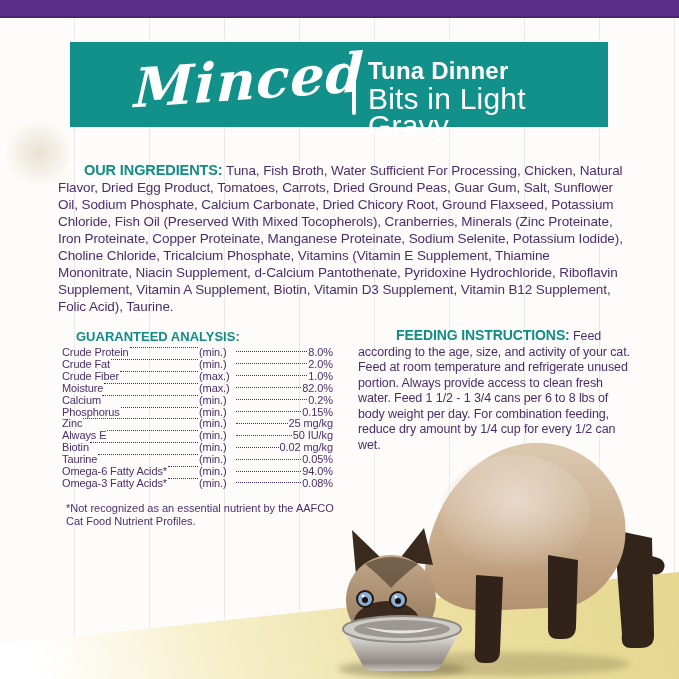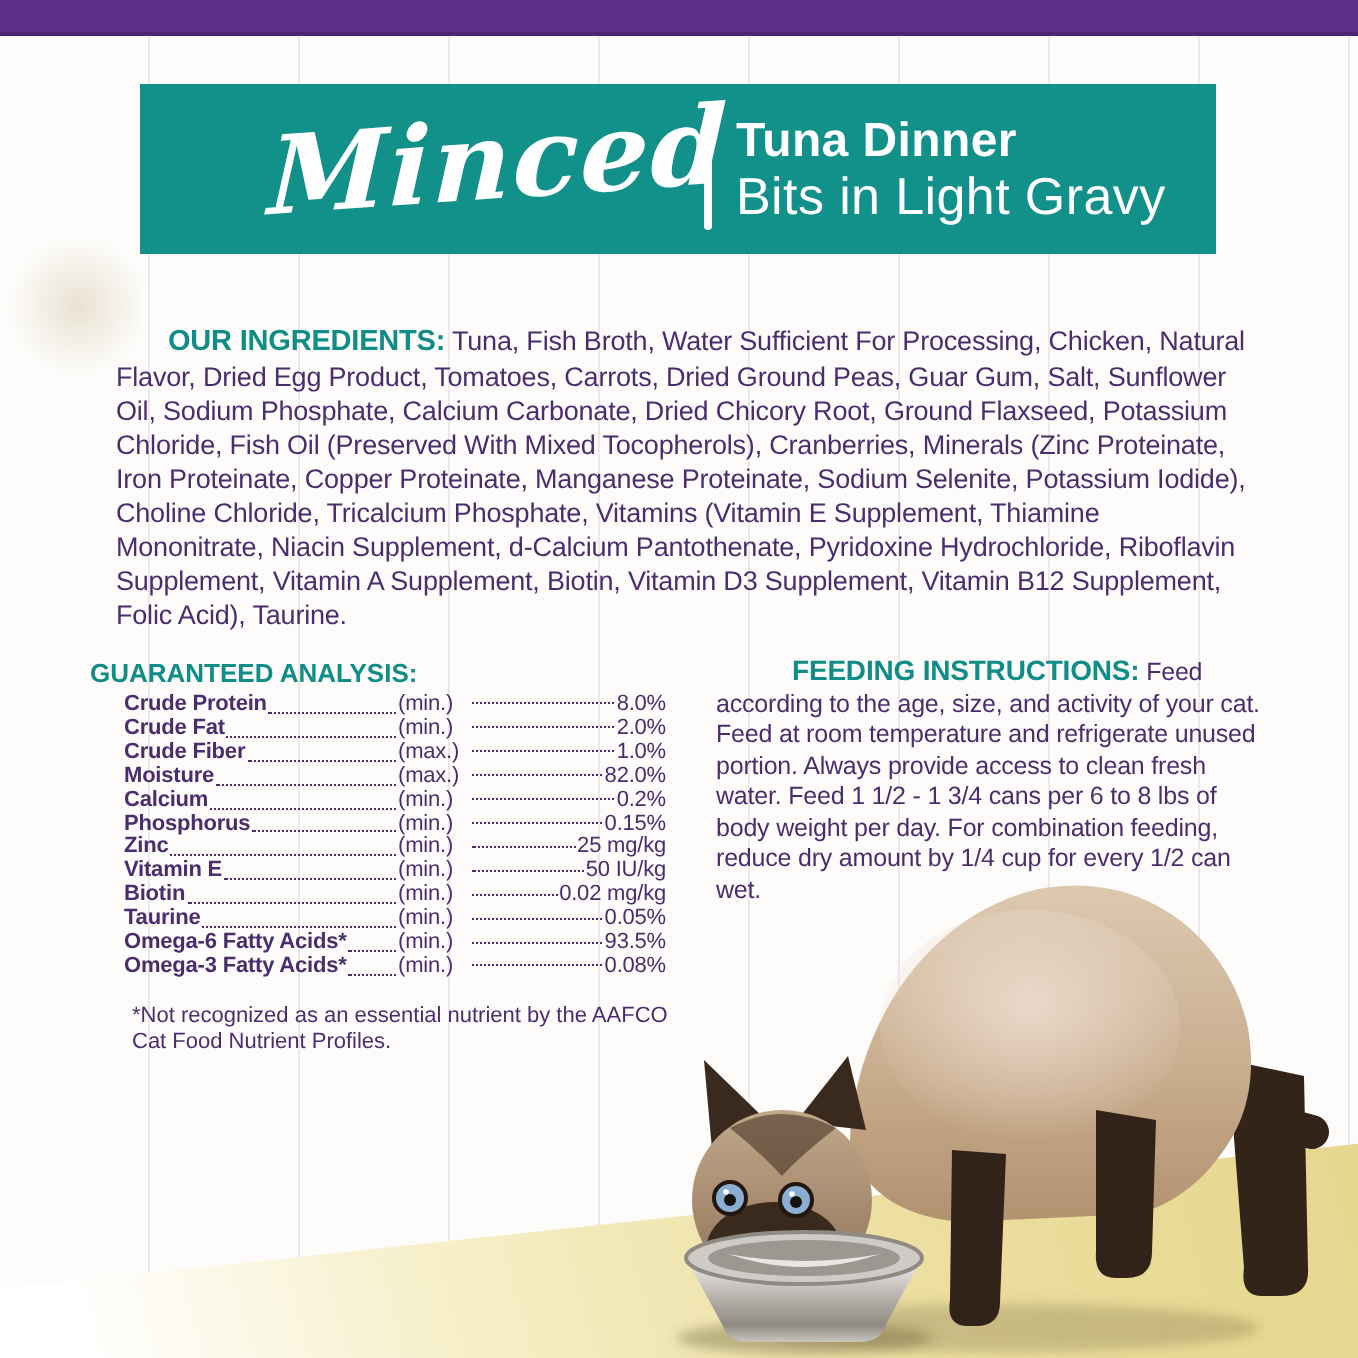--- a/index.html
+++ b/index.html
@@ -18,31 +18,31 @@
     clip-path:polygon(0 71%,100% 10%,100% 100%,0 100%);}
 
   .topbar{position:absolute;left:0;top:0;width:679px;height:18px;background:#5b2e87;border-bottom:2px solid #4c2473;box-sizing:border-box;}
 
   .banner{position:absolute;left:70px;top:42px;width:538px;height:85px;background:#12918a;}
   .minced{position:absolute;left:64px;top:6px;color:#ffffff;font-family:"DejaVu Serif",serif;
     font-style:italic;font-weight:bold;font-size:54px;transform:rotate(-4deg) skewX(-6deg);letter-spacing:1px;}
   .divider{position:absolute;left:282px;top:15px;width:4px;height:58px;background:#ffffff;border-radius:2px;}
   .prod{position:absolute;left:298px;top:14px;color:#ffffff;}
   .prod .l1{font-size:24px;font-weight:bold;line-height:29px;letter-spacing:0.2px;}
-  .prod .l2{font-size:26px;font-weight:normal;line-height:27px;letter-spacing:0.2px;}
+  .prod .l2{font-size:30px;font-weight:normal;line-height:27px;letter-spacing:0.2px;}
   .tealhead{color:#0f8d86;font-weight:bold;}
 
   .ingredients{position:absolute;left:42px;top:146px;width:568px;margin:16px;
     font-size:13.5px;line-height:17px;letter-spacing:-0.1px;text-indent:26px;color:#4b2d6e;}
   .ingredients .tealhead{font-size:14.5px;}
 
-  .ga-heading{position:absolute;left:45px;top:329px;font-size:13px;margin:0;}
+  .ga-heading{position:absolute;left:76px;top:329px;font-size:13px;margin:0;}
   .ga-rows{position:absolute;left:62px;top:347px;width:271px;font-size:11px;line-height:11.9px;letter-spacing:-0.1px;color:#4b2d6e;}
   .ga-row{display:flex;align-items:flex-end;}
-  .ga-left{width:137px;display:flex;align-items:flex-end;font-weight:bold;}
+  .ga-left{width:137px;display:flex;align-items:flex-start;}
   .ga-label,.ga-qual,.ga-value{white-space:nowrap;}
   .dots{flex:1 1 4px;min-width:4px;border-bottom:1.6px dotted #4b2d6e;margin:0 1px 2px 1px;}
   .ga-qual{width:36px;}
   .ga-right{flex:1;display:flex;align-items:center;}
 
   .footnote{position:absolute;left:62px;top:498px;width:274px;margin:4px;font-size:11px;line-height:12.5px;color:#4b2d6e;}
   .cal-heading{position:absolute;left:62px;top:527px;margin:0;font-size:12px;color:#4b2d6e;font-weight:bold;}
   .cal-text{position:absolute;left:62px;top:541px;width:282px;margin:0;font-size:11.5px;line-height:14px;color:#4b2d6e;}
 
   .feeding{position:absolute;left:358px;top:328px;width:274px;margin:0;
@@ -147,21 +147,21 @@
           <span class="dots"></span>
         </div>
         <span class="ga-qual">(min.)</span>
         <div class="ga-right">
           <span class="dots"></span>
           <span class="ga-value">25 mg/kg</span>
         </div>
       </div>
     <div class="ga-row">
         <div class="ga-left">
-          <span class="ga-label">Vitamin E</span>
+          <span class="ga-label">Always E</span>
           <span class="dots"></span>
         </div>
         <span class="ga-qual">(min.)</span>
         <div class="ga-right">
           <span class="dots"></span>
           <span class="ga-value">50 IU/kg</span>
         </div>
       </div>
     <div class="ga-row">
         <div class="ga-left">
@@ -186,21 +186,21 @@
         </div>
       </div>
     <div class="ga-row">
         <div class="ga-left">
           <span class="ga-label">Omega-6 Fatty Acids*</span>
           <span class="dots"></span>
         </div>
         <span class="ga-qual">(min.)</span>
         <div class="ga-right">
           <span class="dots"></span>
-          <span class="ga-value">93.5%</span>
+          <span class="ga-value">94.0%</span>
         </div>
       </div>
     <div class="ga-row">
         <div class="ga-left">
           <span class="ga-label">Omega-3 Fatty Acids*</span>
           <span class="dots"></span>
         </div>
         <span class="ga-qual">(min.)</span>
         <div class="ga-right">
           <span class="dots"></span>

